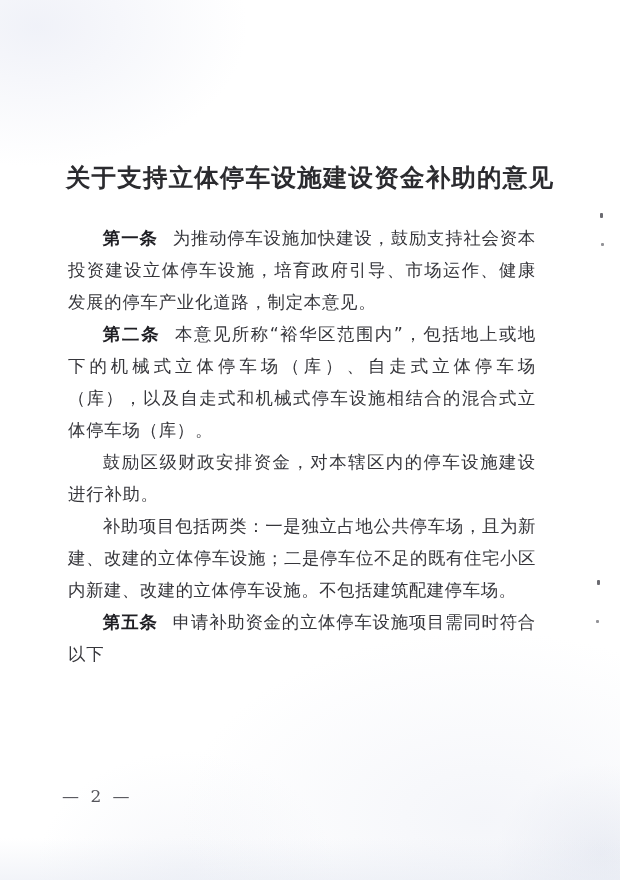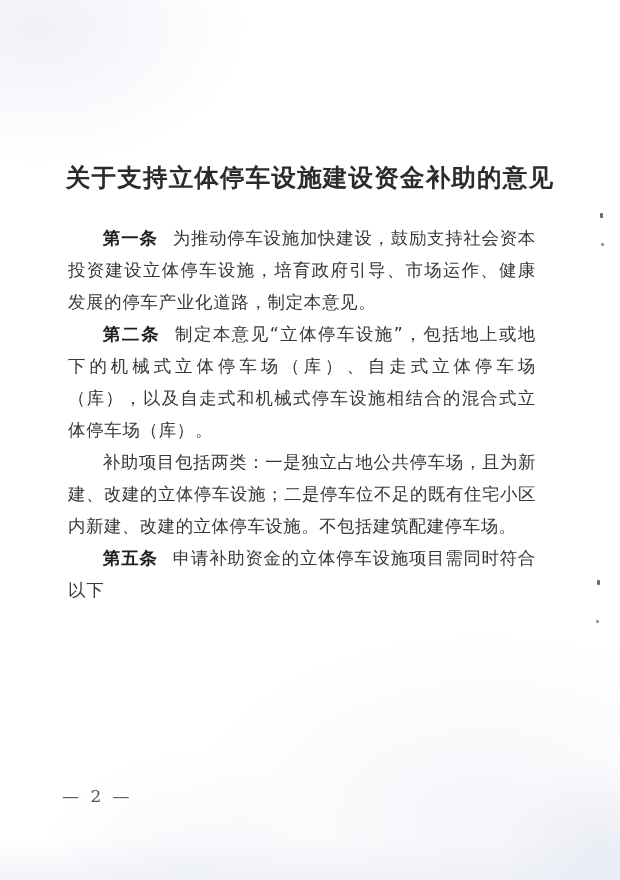--- a/index.html
+++ b/index.html
@@ -108,24 +108,27 @@
 
   <div class="doc-title">关于支持立体停车设施建设资金补助的意见</div>
 
   <div class="body-block">
 
     <p class="para">
       <span class="art-label">第一条</span><span>为推动停车设施加快建设，鼓励支持社会资本投资建设立体停车设施，培育政府引导、市场运作、健康发展的停车产业化道路，制定本意见。</span>
     </p>
 
     <p class="para">
-      <span class="art-label">第二条</span><span>制定本意见“立体停车设施”，包括地上或地下的机械式立体停车场（库）、自走式立体停车场（库），以及自走式和机械式停车设施相结合的混合式立体停车场（库）。</span>
+      <span class="art-label">第二条</span><span>本意见所称“裕华区范围内”，包括地上或地下的机械式立体停车场（库）、自走式立体停车场（库），以及自走式和机械式停车设施相结合的混合式立体停车场（库）。</span>
     </p>
 
 
+    <p class="para">
+      <span>鼓励区级财政安排资金，对本辖区内的停车设施建设进行补助。</span>
+    </p>
 
 
     <p class="para tight">
       <span>补助项目包括两类：一是独立占地公共停车场，且为新建、改建的立体停车设施；二是停车位不足的既有住宅小区内新建、改建的立体停车设施。不包括建筑配建停车场。</span>
     </p>
 
     <p class="para">
       <span class="art-label">第五条</span><span>申请补助资金的立体停车设施项目需同时符合以下</span>
     </p>
 

